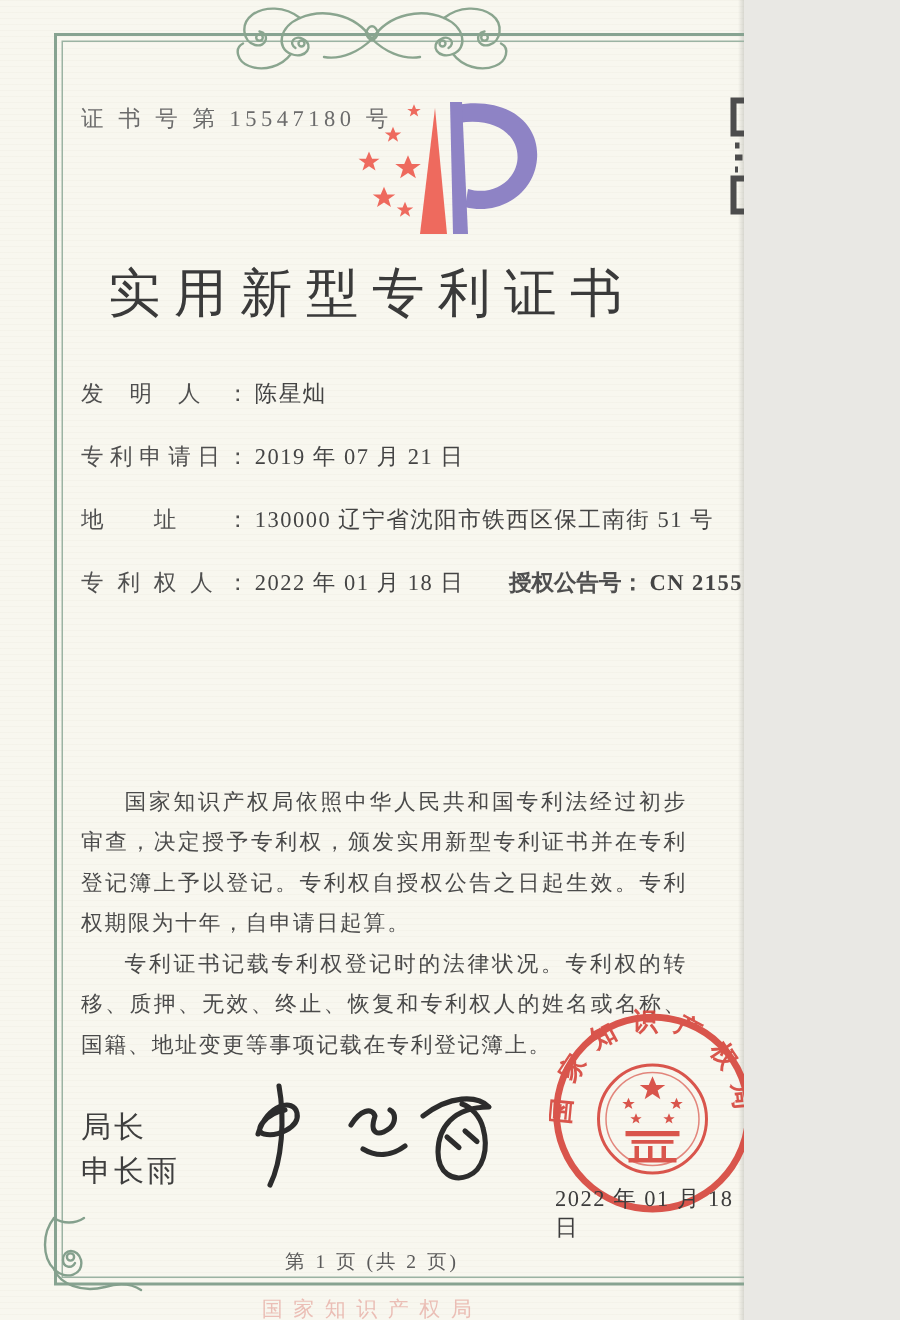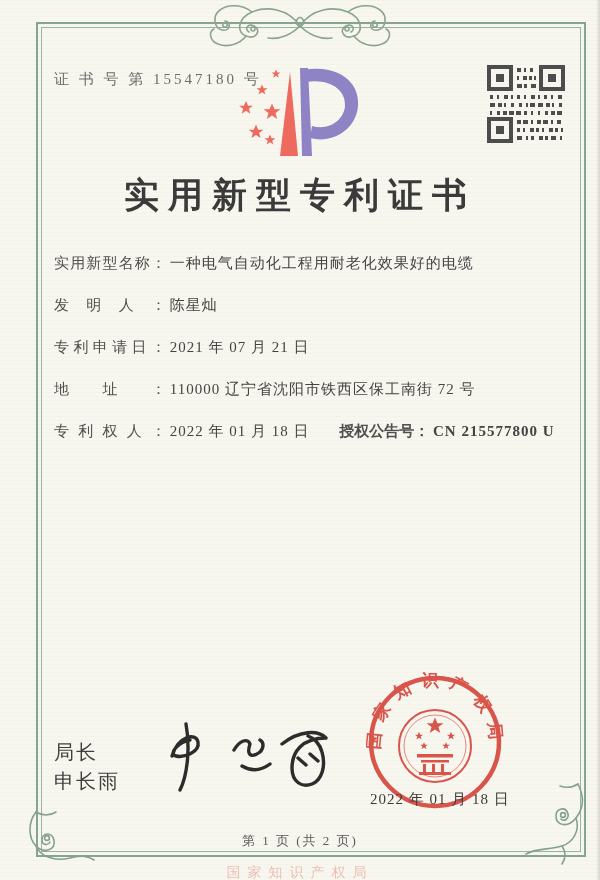--- a/index.html
+++ b/index.html
@@ -1,37 +1,37 @@
 <!DOCTYPE html>
 <html><head>
 <meta charset="utf-8">
 <style>
   html,body{margin:0;padding:0;background:#e9e8e4;}
   .page{
-    position:relative;width:600px;height:880px;overflow:hidden;
+    position:relative;width:496px;height:880px;overflow:hidden;
     background:#f8f7ef;
     background-image:repeating-linear-gradient(180deg, rgba(170,165,140,0.05) 0 1px, rgba(0,0,0,0) 1px 4px);
     font-family:"Liberation Serif","DejaVu Serif",serif;
     color:#4b4b4b;
   }
   .scan-edge-top{position:absolute;left:0;top:0;width:100%;height:6px;background:linear-gradient(180deg,#cfcec9,#ececе6 80%,rgba(0,0,0,0));}
   .scan-edge-right{position:absolute;right:0;top:0;width:4px;height:100%;background:linear-gradient(270deg,rgba(120,120,115,.25),rgba(0,0,0,0));}
   
   .frame{position:absolute;left:36px;top:22px;width:546px;height:831px;border:2px solid #87a391;}
   .frame-inner{position:absolute;left:3px;top:3px;right:3px;bottom:3px;border:1px solid #9bb3a3;}
   .ornament{position:absolute;pointer-events:none;}
   .orn-top{left:50%;top:2px;transform:translateX(-50%);}
   .orn-bl{left:26px;top:808px;}
   .orn-br{left:524px;top:782px;}
   
   .cert-no{position:absolute;left:54px;top:70px;font-size:15px;letter-spacing:3px;color:#6b6b6b;}
   .logo{position:absolute;left:226px;top:56px;}
   .qr{position:absolute;left:486px;top:64px;}
   .title{position:absolute;left:0;top:172px;width:100%;text-align:center;
-         font-size:35px;font-weight:700;letter-spacing:9px;color:#3a3a3a;}
+         font-size:35px;font-weight:400;letter-spacing:9px;color:#3a3a3a;}
   
   .fields{position:absolute;left:54px;top:250px;right:36px;font-size:15px;}
   .frow{margin-bottom:15px;line-height:27px;white-space:nowrap;}
   .flabel{display:inline-block;width:112px;text-align:justify;text-align-last:justify;color:#4f4f4f;vertical-align:top;}
   .fvalue{letter-spacing:1px;color:#444;}
   .fpair2{margin-left:26px;font-weight:bold;}
   .flabel2{color:#4f4f4f;}
   
   .paras{position:absolute;left:54px;top:522px;right:38px;font-size:14.5px;line-height:27px;letter-spacing:1.2px;color:#4a4a4a;text-align:justify;}
   .paras p{margin:0;text-indent:2em;}
@@ -130,45 +130,45 @@
       <line x1="31" y1="58" x2="77" y2="58" stroke-dasharray="4 2 5 3 2 4"></line>
       <line x1="31" y1="66" x2="77" y2="66" stroke-dasharray="3 3 2 5 4 2"></line>
       <line x1="31" y1="74" x2="77" y2="74" stroke-dasharray="5 4 2 3 3"></line>
     </g>
   </svg>
 
   <div class="title">实用新型专利证书</div>
 
   <div class="fields">
     <div class="frow">
-      <span class="flabel">实用新型名称：</span>
-      <span class="fvalue">一种电气自动化工程用耐老化效果好的电缆</span>
-    </div>
-    <div class="frow">
       <span class="flabel">发明人：</span>
       <span class="fvalue">陈星灿</span>
     </div>
     <div class="frow">
       <span class="flabel">专利申请日：</span>
-      <span class="fvalue">2021 年 07 月 21 日</span>
+      <span class="fvalue">2019 年 07 月 21 日</span>
     </div>
     <div class="frow">
       <span class="flabel">地址：</span>
-      <span class="fvalue">110000 辽宁省沈阳市铁西区保工南街 72 号</span>
+      <span class="fvalue">130000 辽宁省沈阳市铁西区保工南街 51 号</span>
     </div>
     <div class="frow">
       <span class="flabel">专利权人：</span>
       <span class="fvalue">2022 年 01 月 18 日</span>
       <span class="fpair2">
         <span class="flabel2">授权公告号：</span>
         <span class="fvalue">CN 215577800 U</span>
       </span>
     </div>
   </div>
 
+  <div class="paras">
+    <p>国家知识产权局依照中华人民共和国专利法经过初步审查，决定授予专利权，颁发实用新型专利证书并在专利登记簿上予以登记。专利权自授权公告之日起生效。专利权期限为十年，自申请日起算。</p>
+    <p>专利证书记载专利权登记时的法律状况。专利权的转移、质押、无效、终止、恢复和专利权人的姓名或名称、国籍、地址变更等事项记载在专利登记簿上。</p>
+  </div>
 
   <div class="signer">
     <div>局长</div>
     <div>申长雨</div>
   </div>
 
   <svg class="signature" width="200" height="90" viewBox="0 0 200 90">
     <g stroke="#2c2c2c" stroke-width="3.4" fill="none" stroke-linecap="round" stroke-linejoin="round">
       <path d="M30 44 C 36 24 54 20 56 30 C 58 40 42 46 34 44 C 26 42 36 30 48 28"></path>
       <path d="M44 12 C 48 34 46 62 38 78"></path>

